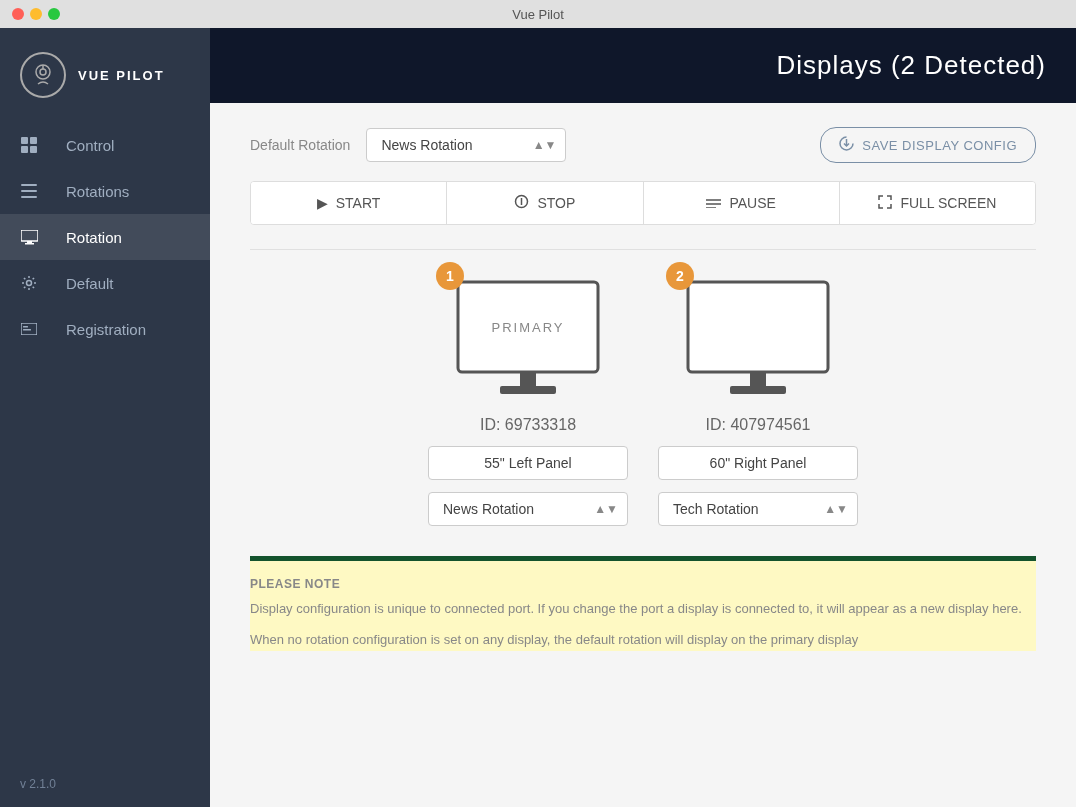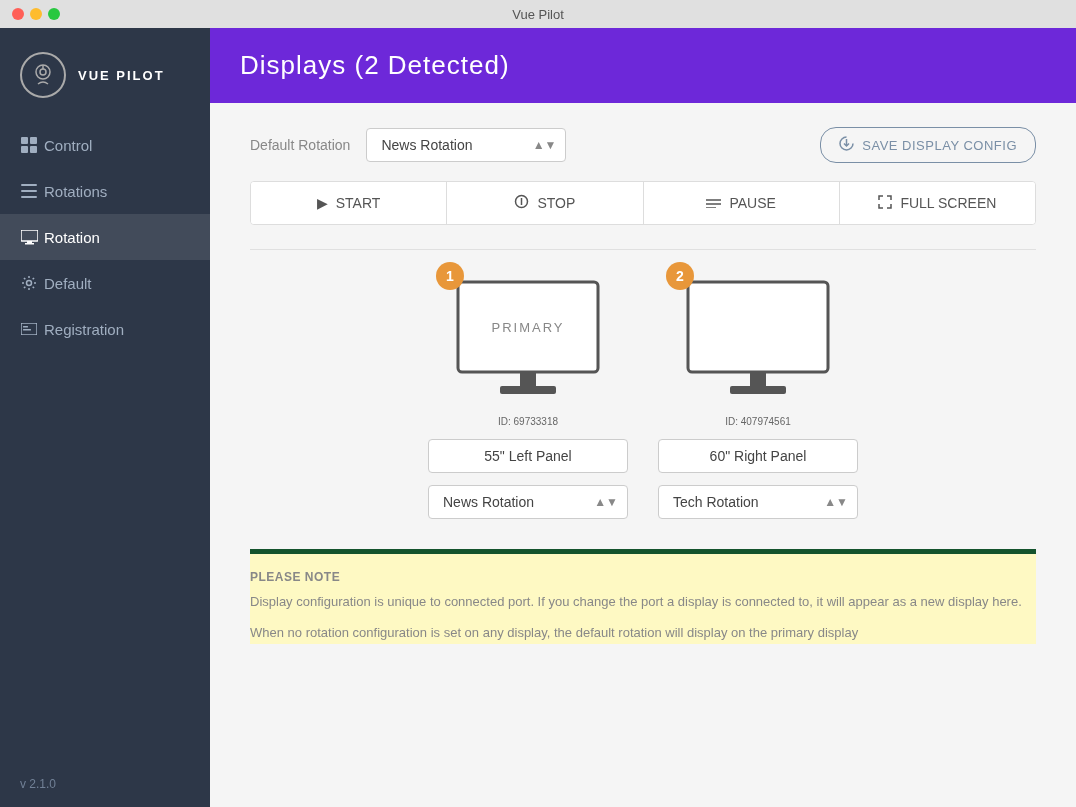--- a/index.html
+++ b/index.html
@@ -75,21 +75,21 @@
       font-size: 13px;
       font-weight: 600;
       letter-spacing: 2px;
     }
     .sidebar-nav {
       flex: 1;
     }
     .nav-item {
       display: flex;
       align-items: center;
-      gap: 6px;
+      gap: 28px;
       padding: 14px 20px;
       color: #a0aec0;
       font-size: 15px;
       cursor: pointer;
       transition: background 0.2s;
     }
     .nav-item.active {
       background: rgba(255,255,255,0.1);
       color: #ffffff;
     }
@@ -107,23 +107,23 @@
       font-size: 12px;
     }
     .main-content {
       flex: 1;
       background: #f0f0f0;
       display: flex;
       flex-direction: column;
       overflow: hidden;
     }
     .main-header {
-      background: #6d28d9;
+      background: #0f172a;
       padding: 22px 30px;
-      text-align: left;
+      text-align: right;
     }
     .main-header h1 {
       color: #ffffff;
       font-size: 26px;
       font-weight: 300;
       letter-spacing: 1px;
     }
     .main-body {
       flex: 1;
       background: #f5f5f5;
@@ -237,21 +237,21 @@
       display: flex;
       align-items: center;
       justify-content: center;
       z-index: 2;
     }
     .monitor-svg {
       display: block;
     }
     .display-id {
       color: #666;
-      font-size: 10px;
+      font-size: 16px;
     }
     .display-name-input {
       background: #fff;
       border: 1px solid #ccc;
       border-radius: 4px;
       padding: 8px 12px;
       font-size: 14px;
       color: #444;
       width: 200px;
       text-align: center;

